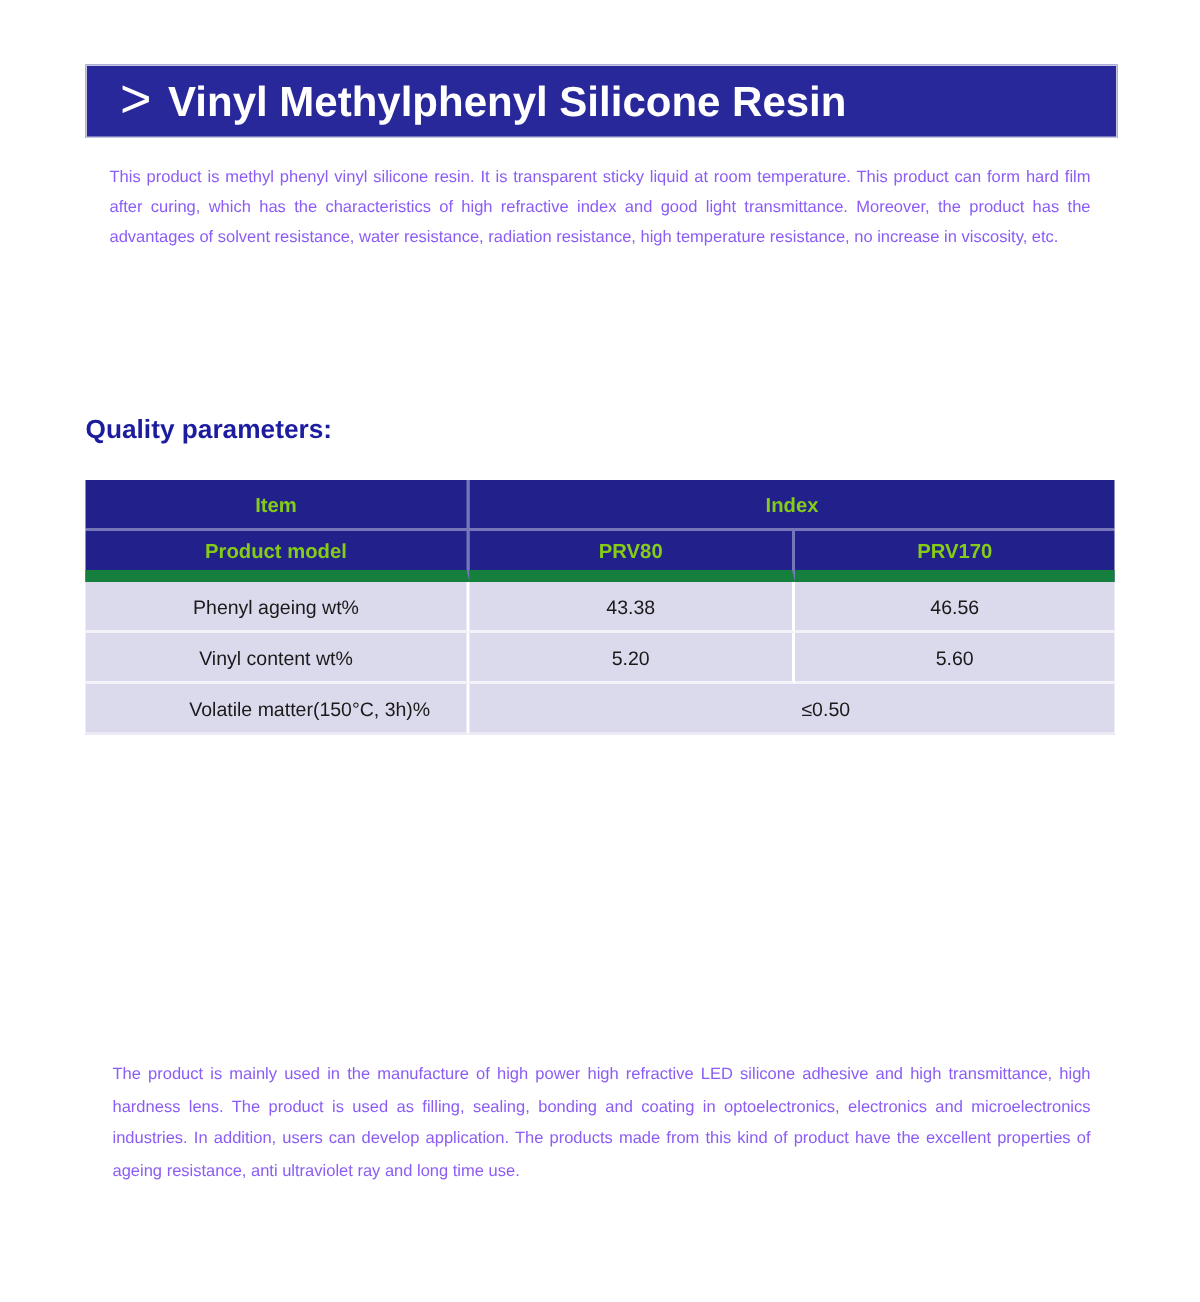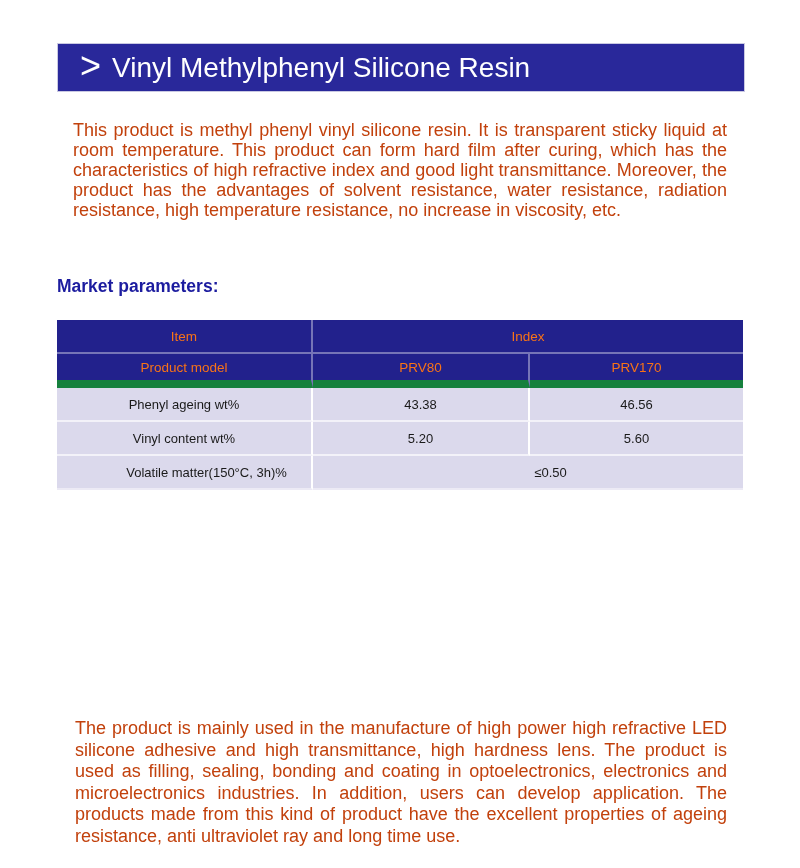--- a/index.html
+++ b/index.html
@@ -26,34 +26,33 @@
     color: #ffffff;
     font-size: 36px;
     font-weight: 400;
     line-height: 1;
     margin-left: 22px;
     transform: translateY(-2px);
   }
   .banner .title {
     color: #ffffff;
     font-size: 28px;
-    font-weight: 400;
+    font-weight: 700;
     margin-left: 11px;
     letter-spacing: 0px;
     white-space: nowrap;
   }
 
   
   .para {
     position: absolute;
     text-align: justify;
-    font-size: 18px;
+    font-size: 11px;
     line-height: 20px;
-    color: #c2410c;
-    margin-top: 12px;
+    color: #8b5cf6;
   }
   .intro { top: 108px; left: 73px; width: 654px; }
   .market-body { top: 706px; left: 75px; width: 652px; line-height: 21.5px; }
 
   
   .section-heading {
     position: absolute;
     left: 57px;
     font-size: 17.5px;
     font-weight: 700;
@@ -75,22 +74,22 @@
   table.qtable col.c2 { width: 217px; }
   table.qtable col.c3 { width: 213px; }
   table.qtable th, table.qtable td {
     height: 34px;
     text-align: center;
     vertical-align: middle;
     font-size: 13px;
   }
   table.qtable th {
     background: #22218c;
-    color: #f97316;
-    font-weight: 400;
+    color: #84cc16;
+    font-weight: 700;
     font-size: 13.5px;
     border-right: 2px solid rgba(255,255,255,0.38);
     border-bottom: 2px solid rgba(255,255,255,0.38);
     text-align: center;
   }
   table.qtable th:last-child { border-right: none; }
   table.qtable tr.hdr2 th { border-bottom: 8px solid #15803d; }
   table.qtable td {
     background: #dbd9ec;
     color: #1a1a1a;
@@ -105,21 +104,21 @@
 
 <div class="page">
 
   <div class="banner">
     <span class="chev">&gt;</span>
     <span class="title">Vinyl Methylphenyl Silicone Resin</span>
   </div>
 
   <p class="para intro">This product is methyl phenyl vinyl silicone resin. It is transparent sticky liquid at room temperature. This product can form hard film after curing, which has the characteristics of high refractive index and good light transmittance. Moreover, the product has the advantages of solvent resistance, water resistance, radiation resistance, high temperature resistance, no increase in viscosity, etc.</p>
 
-  <div class="section-heading h-quality">Market parameters:</div>
+  <div class="section-heading h-quality">Quality parameters:</div>
 
   <table class="qtable">
     <colgroup>
       <col class="c1">
         <col class="c2">
         <col class="c3">
     </colgroup>
     <thead>
       <tr class="hdr1">
         <th>Item</th>

